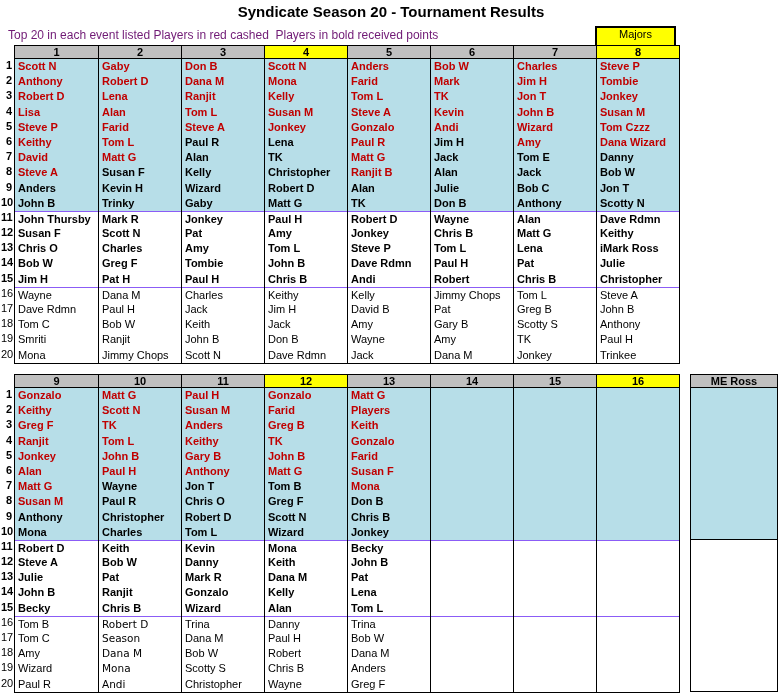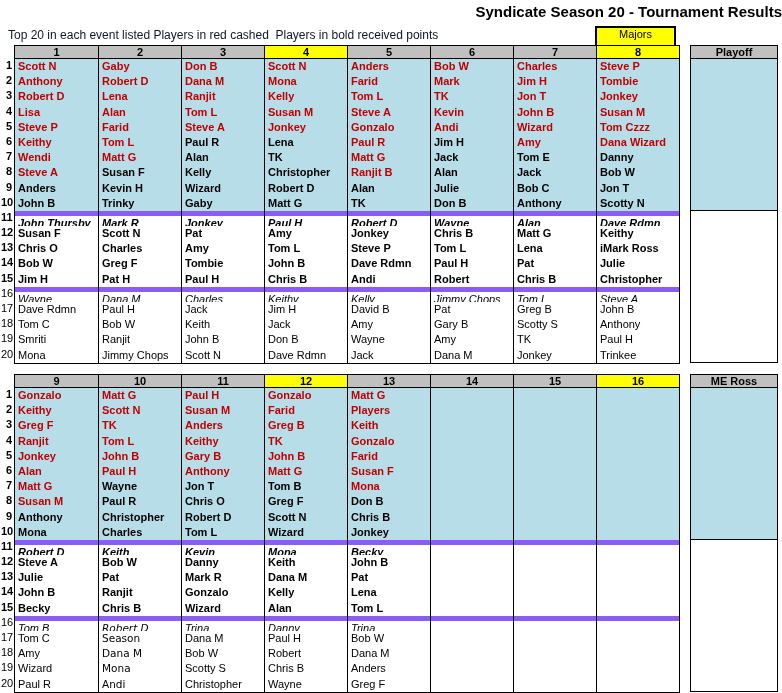--- a/index.html
+++ b/index.html
@@ -1,21 +1,21 @@
 <!DOCTYPE html>
 <html><head>
 <meta charset="utf-8">
 <style>
   * { margin:0; padding:0; box-sizing:border-box; }
   body { background:#fff; font-family:"Liberation Sans", sans-serif; }
   #sheet { position:relative; width:782px; height:693px; background:#fff; overflow:hidden; }
 
-  .title { position:absolute; top:3px; left:0; width:782px; text-align:right;
+  .title { position:absolute; top:3px; left:0; width:782px; text-align:center;
            font-size:15px; font-weight:bold; color:#000; }
-  .legend { position:absolute; top:28px; left:8px; font-size:12px; color:#0f172a; white-space:pre;text-align:center; }
+  .legend { position:absolute; top:28px; left:8px; font-size:12px; color:#701a75; white-space:pre;text-align:center; }
   .majors-box { position:absolute; top:26px; left:595px; width:81px; height:29px;
                 background:#FFFF00; border:2px solid #000; font-size:11px;
                 text-align:center; line-height:13px; }
 
   .block { position:absolute; left:1px; display:flex; align-items:flex-start; }
   .block.top { top:45px; }
   .block.bottom { top:374px; }
 
   .gutter { width:13px; flex:none; }
   .gutter .hdr-sp { height:13px; }
@@ -27,21 +27,21 @@
   .col { width:83px; flex:none; }
   .col + .col { border-left:1px solid #000; }
   .col .hdr { height:13px; line-height:12px; background:#C0C0C0; border-bottom:1px solid #000;
               font-size:11px; font-weight:bold; text-align:center; }
   .col.major .hdr { background:#FFFF00; }
   .cell { height:15.2px; line-height:15.4px; font-size:11px; padding-left:3px;
           white-space:nowrap; overflow:hidden; color:#000; }
   .cell.pts { background:#B7DEE8; }
   .cell.bold { font-weight:bold; }
   .cell.red { color:#C00000; }
-  .cell.sep { border-top:5px solid #8b5cf6;font-style:italic; }
+  .cell.sep { border-top:1px solid #8b5cf6; }
   .cell.alt { font-family:"DejaVu Sans", sans-serif; font-size:10.5px; }
 
   .side { width:88px; margin-left:10px; flex:none; }
   .side .hdr { height:14px; line-height:13px; background:#C0C0C0; border:1px solid #000;
                font-size:11px; font-weight:bold; text-align:center; }
   .side .zone-blue { height:152px; background:#B7DEE8; border:1px solid #000; border-top:none; }
   .side .zone-white { height:152px; background:#fff; border:1px solid #000; border-top:none; }
 </style>
 </head>
 <body>
@@ -77,21 +77,21 @@
       </div>
     <div class="cols">
         <div class="col">
           <div class="hdr">1</div>
           <div class="cell pts bold red">Scott N</div>
           <div class="cell pts bold red">Anthony</div>
           <div class="cell pts bold red">Robert D</div>
           <div class="cell pts bold red">Lisa</div>
           <div class="cell pts bold red">Steve P</div>
           <div class="cell pts bold red">Keithy</div>
-          <div class="cell pts bold red">Wendi</div>
+          <div class="cell pts bold red">David</div>
           <div class="cell pts bold red">Steve A</div>
           <div class="cell pts bold">Anders</div>
           <div class="cell pts bold">John B</div>
           <div class="cell bold sep">John Thursby</div>
           <div class="cell bold">Susan F</div>
           <div class="cell bold">Chris O</div>
           <div class="cell bold">Bob W</div>
           <div class="cell bold">Jim H</div>
           <div class="cell sep">Wayne</div>
           <div class="cell">Dave Rdmn</div>
@@ -254,25 +254,20 @@
           <div class="cell bold">iMark Ross</div>
           <div class="cell bold">Julie</div>
           <div class="cell bold">Christopher</div>
           <div class="cell sep">Steve A</div>
           <div class="cell">John B</div>
           <div class="cell">Anthony</div>
           <div class="cell">Paul H</div>
           <div class="cell">Trinkee</div>
         </div>
       </div>
-    <div class="side">
-      <div class="hdr">Playoff</div>
-      <div class="zone-blue"></div>
-      <div class="zone-white"></div>
-    </div>
   </div>
 
   <div class="block bottom">
     <div class="gutter">
         <div class="hdr-sp"></div>
         <div class="num b">1</div>
         <div class="num b">2</div>
         <div class="num b">3</div>
         <div class="num b">4</div>
         <div class="num b">5</div>

